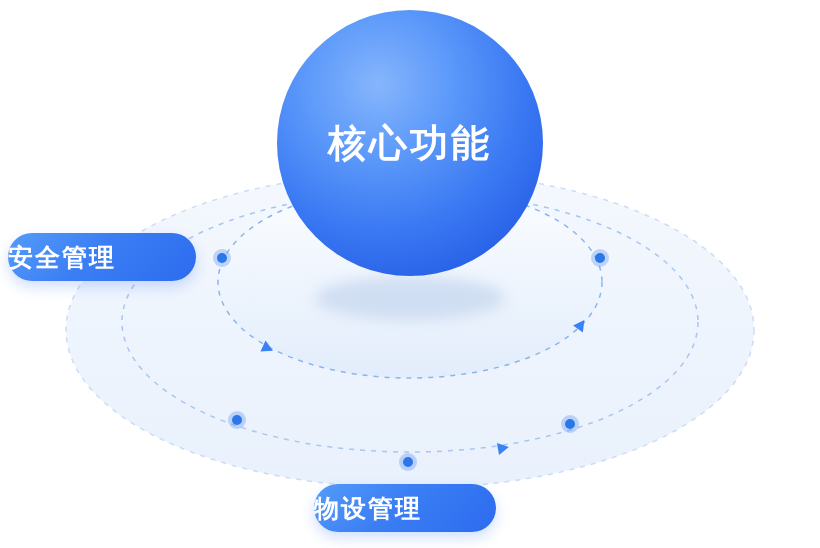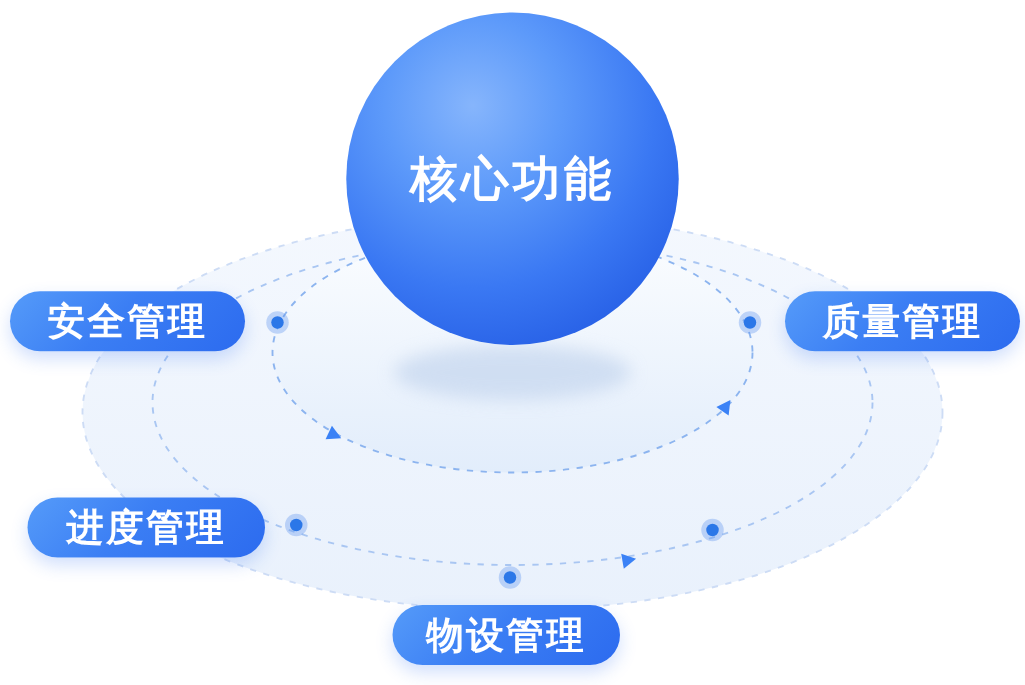--- a/index.html
+++ b/index.html
@@ -41,22 +41,22 @@
     text-align: center;
   }
   .pill {
     position: absolute;
     height: 48px;
     border-radius: 26px;
     background: linear-gradient(135deg, #559bf9 0%, #3b7ef4 45%, #2c6bef 100%);
     color: #ffffff;
     display: flex;
     align-items: center;
-    justify-content: center;
-    font-size: 30px;
+    justify-content: flex-start;
+    font-size: 25px;
     font-weight: 700;
     letter-spacing: 2px;
     box-shadow: 0 6px 14px rgba(45, 110, 240, 0.22);
     font-family: Liberation Mono, monospace;
   }
   .pill-safety     { left: 8px;   top: 233px; width: 188px; }
   .pill-quality    { left: 628px; top: 233px; width: 188px; }
   .pill-progress   { left: 22px;  top: 398px; width: 190px; }
   .pill-operations { left: 596px; top: 398px; width: 190px; }
   .pill-equipment  { left: 314px; top: 484px; width: 182px; }
@@ -121,23 +121,17 @@
     </g>
   </svg>
 
   <div class="sphere">
     <span>核心功能</span>
   </div>
 
   <div class="pill pill-safety">
     <span>安全管理</span>
   </div>
-  <div class="pill pill-quality">
-    <span>质量管理</span>
-  </div>
-  <div class="pill pill-progress">
-    <span>进度管理</span>
-  </div>
   <div class="pill pill-equipment">
     <span>物设管理</span>
   </div>
 
 </div>
 
 </body></html>

